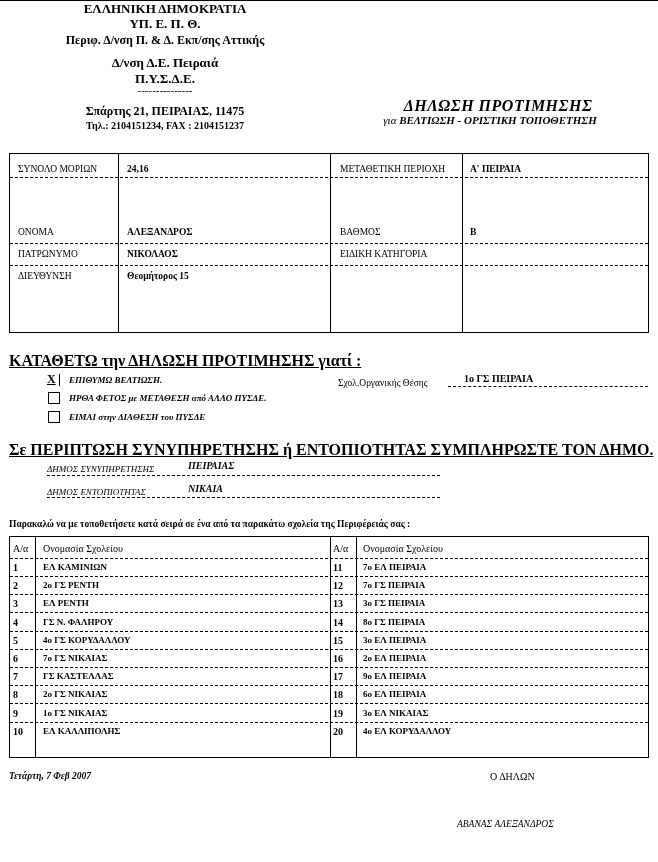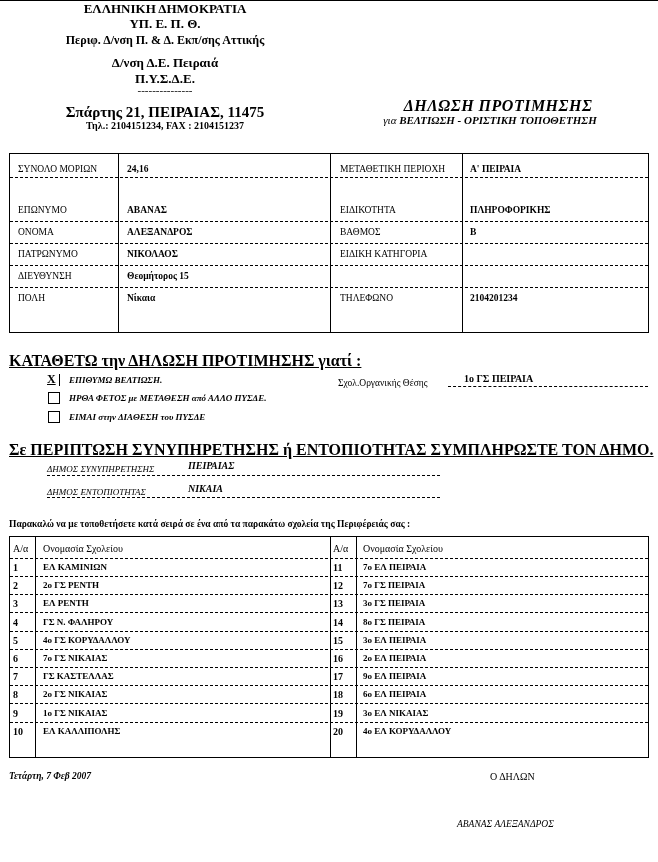--- a/index.html
+++ b/index.html
@@ -45,69 +45,57 @@
 
 <div class="topline"></div>
 
 <div>
   <div class="hdr" style="top:1px;font-size:13px;">ΕΛΛΗΝΙΚΗ  ΔΗΜΟΚΡΑΤΙΑ</div>
   <div class="hdr" style="top:16px;font-size:13px;">ΥΠ. Ε. Π. Θ.</div>
   <div class="hdr" style="top:33px;font-size:12px;">Περιφ. Δ/νση  Π. &amp; Δ. Εκπ/σης  Αττικής</div>
   <div class="hdr" style="top:55px;font-size:13px;">Δ/νση  Δ.Ε. Πειραιά</div>
   <div class="hdr" style="top:71px;font-size:13px;">Π.Υ.Σ.Δ.Ε.</div>
   <div class="hdr" style="top:84px;font-size:11px;font-weight:normal;">---------------</div>
-  <div class="hdr" style="top:104px;font-size:15px;">Σπάρτης 21, ΠΕΙΡΑΙΑΣ, 11475</div>
+  <div class="hdr" style="top:104px;font-size:12px;">Σπάρτης 21, ΠΕΙΡΑΙΑΣ, 11475</div>
   <div class="hdr" style="top:120px;font-size:10px;">Τηλ.: 2104151234,   FAX : 2104151237</div>
 </div>
 
 <div class="title-main">ΔΗΛΩΣΗ  ΠΡΟΤΙΜΗΣΗΣ</div>
 <div class="title-sub">
   <span class="ya">για</span>
   <span>ΒΕΛΤΙΩΣΗ - ΟΡΙΣΤΙΚΗ ΤΟΠΟΘΕΤΗΣΗ</span>
 </div>
 
 <div class="info" id="info-table">
   <div class="vline" style="left:108px;"></div>
   <div class="vline" style="left:320px;"></div>
   <div class="vline" style="left:452px;"></div>
 <div class="row" style="top: 0px; height: 23px;">
       <span class="cell " style="left: 8px; top: 10px;">ΣΥΝΟΛΟ ΜΟΡΙΩΝ</span>
       <span class="cell val" style="left: 117px; top: 10px;">24,16</span>
       <span class="cell " style="left: 330px; top: 10px;">ΜΕΤΑΘΕΤΙΚΗ ΠΕΡΙΟΧΗ</span>
       <span class="cell val" style="left: 460px; top: 10px;">Α' ΠΕΙΡΑΙΑ</span>
     </div>
-    <div class="row" style="top: 45px; height: 22px;">
-      <span class="cell " style="left: 8px; top: 6px;">ΕΠΩΝΥΜΟ</span>
-      <span class="cell val" style="left: 117px; top: 6px;">ΑΒΑΝΑΣ</span>
-      <span class="cell " style="left: 330px; top: 6px;">ΕΙΔΙΚΟΤΗΤΑ</span>
-      <span class="cell val" style="left: 460px; top: 6px;">ΠΛΗΡΟΦΟΡΙΚΗΣ</span>
-    </div>
     <div class="row" style="top: 67px; height: 22px;">
       <span class="cell " style="left: 8px; top: 6px;">ΟΝΟΜΑ</span>
       <span class="cell val" style="left: 117px; top: 6px;">ΑΛΕΞΑΝΔΡΟΣ</span>
       <span class="cell " style="left: 330px; top: 6px;">ΒΑΘΜΟΣ</span>
       <span class="cell val" style="left: 460px; top: 6px;">Β</span>
     </div>
     <div class="row" style="top: 89px; height: 22px;">
       <span class="cell " style="left: 8px; top: 6px;">ΠΑΤΡΩΝΥΜΟ</span>
       <span class="cell val" style="left: 117px; top: 6px;">ΝΙΚΟΛΑΟΣ</span>
       <span class="cell " style="left: 330px; top: 6px;">ΕΙΔΙΚΗ ΚΑΤΗΓΟΡΙΑ</span>
       <span class="cell val" style="left: 460px; top: 6px;"></span>
     </div>
     <div class="row" style="top: 111px; height: 22px;">
       <span class="cell " style="left: 8px; top: 6px;">ΔΙΕΥΘΥΝΣΗ</span>
       <span class="cell val" style="left: 117px; top: 6px;">Θεομήτορος 15</span>
       <span class="cell " style="left: 330px; top: 6px;"></span>
       <span class="cell val" style="left: 460px; top: 6px;"></span>
-    </div>
-    <div class="row" style="top: 133px; height: 22px;">
-      <span class="cell " style="left: 8px; top: 6px;">ΠΟΛΗ</span>
-      <span class="cell val" style="left: 117px; top: 6px;">Νίκαια</span>
-      <span class="cell " style="left: 330px; top: 6px;">ΤΗΛΕΦΩΝΟ</span>
-      <span class="cell val" style="left: 460px; top: 6px;">2104201234</span>
     </div>
   </div>
 
 <div class="sec-title" style="left:9px;top:352px;">ΚΑΤΑΘΕΤΩ  την ΔΗΛΩΣΗ ΠΡΟΤΙΜΗΣΗΣ  γιατί :</div>
 
 <div>
   <span class="chk-x" style="left:47px;top:372px;">X</span>
   <div class="chk checked" style="left:48px;top:374px;"></div>
   <div class="opt" style="left:69px;top:375px;">ΕΠΙΘΥΜΩ  ΒΕΛΤΙΩΣΗ.</div>
 </div>

